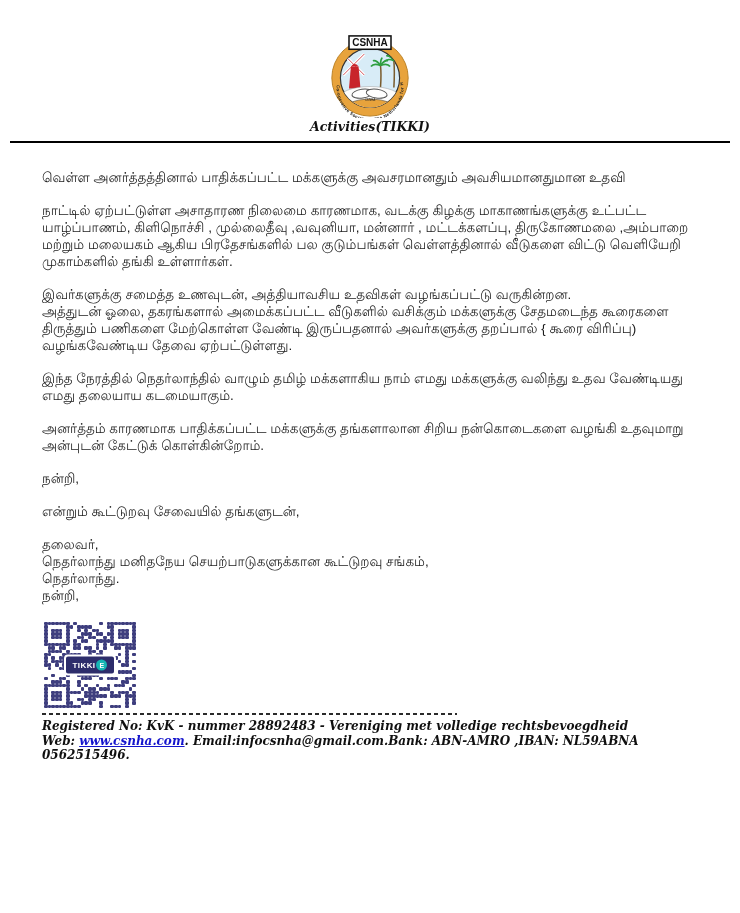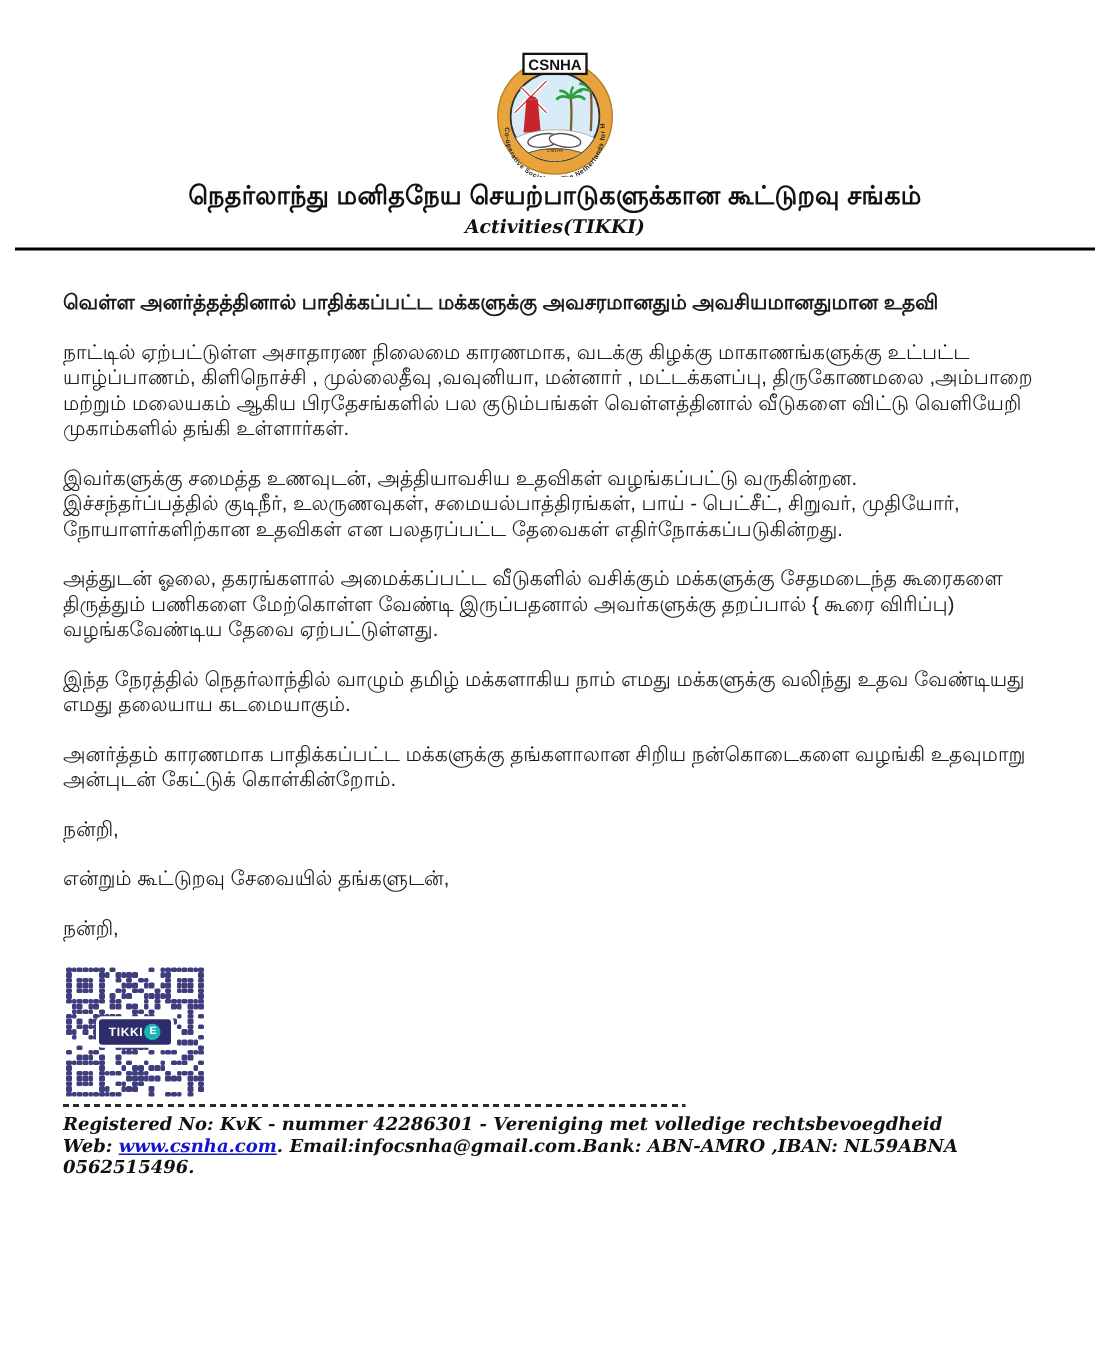--- a/index.html
+++ b/index.html
@@ -12,21 +12,21 @@
   .logo-wrap{line-height:0;}
   .org-name-tamil{font-size:17px;font-weight:bold;color:#111;margin-top:3px;letter-spacing:.2px;}
   .org-name-eng{font-family:"DejaVu Serif",serif;font-style:italic;font-weight:bold;font-size:12.5px;color:#111;margin-top:1px;}
   .org-address{font-family:"DejaVu Serif",serif;font-weight:bold;font-size:13px;color:#000;margin-top:3px;}
   .head-rule{border:0;border-top:2px solid #000;margin:7px 10px 0 10px;}
   
   .content{padding:26px 42px 0 42px;font-size:13.5px;line-height:17px;color:#1b1b1b;}
   .content p{margin:0 0 16px 0;max-width:660px;}
   .content p.tight{margin-bottom:0;}
   .date-line{margin-bottom:16px;}
-  .subject{font-weight:bold;margin-bottom:13px;}
+  .subject{font-weight:normal;margin-bottom:13px;}
   .thanks1{margin:7px 0 15px 0;}
   .valediction{margin-bottom:27px;}
   .sig p{margin:0;}
   .thanks2{margin-top:6px;}
   
   .qr-box{position:relative;width:96px;height:90px;margin-top:9px;background:#fff;}
   .qr-grid{
     position:absolute;inset:2px;display:grid;
     grid-template-columns:repeat(25,1fr);grid-template-rows:repeat(25,1fr);
   }
@@ -109,38 +109,41 @@
         </g>
 
         <text font-size="4.6" font-weight="bold" fill="#222" letter-spacing=".4" font-family="Liberation Sans,sans-serif">
           <textPath href="#ringpath" startOffset="2%">Co-operative Society of The Netherlands for Humanitarian Activities</textPath>
         </text>
 
         <rect x="33" y="2" width="44" height="14" fill="#fff" stroke="#111" stroke-width="1.6"></rect>
         <text x="55" y="13" font-size="10.5" font-weight="bold" text-anchor="middle" fill="#111" font-family="Liberation Sans,sans-serif">CSNHA</text>
       </svg>
     </div>
-    <div class="org-name-tamil">நெதர்லாந்து மனிதநேய செயற்பாடுகளுக்கான கூட்டுறவு சங்கம்</div>
     <div class="org-name-eng">Activities(TIKKI)</div>
   </div>
   <hr class="head-rule">
 
   <div class="content">
     <p class="subject">வெள்ள அனர்த்தத்தினால் பாதிக்கப்பட்ட மக்களுக்கு அவசரமானதும் அவசியமானதுமான உதவி</p>
 
     <p>நாட்டில் ஏற்பட்டுள்ள அசாதாரண நிலைமை காரணமாக, வடக்கு கிழக்கு மாகாணங்களுக்கு உட்பட்ட யாழ்ப்பாணம், கிளிநொச்சி , முல்லைதீவு ,வவுனியா, மன்னார் , மட்டக்களப்பு, திருகோணமலை ,அம்பாறை மற்றும் மலையகம் ஆகிய பிரதேசங்களில் பல குடும்பங்கள் வெள்ளத்தினால் வீடுகளை விட்டு வெளியேறி முகாம்களில் தங்கி உள்ளார்கள்.</p>
     <p class="tight">இவர்களுக்கு சமைத்த உணவுடன், அத்தியாவசிய உதவிகள் வழங்கப்பட்டு வருகின்றன.</p>
-    <p>இச்சந்தர்ப்பத்தில் குடிநீர், உலருணவுகள், சமையல்பாத்திரங்கள், பாய் - பெட்சீட், சிறுவர், முதியோர், நோயாளர்களிற்கான உதவிகள் என பலதரப்பட்ட தேவைகள் எதிர்நோக்கப்படுகின்றது.</p>
     <p>அத்துடன் ஓலை, தகரங்களால் அமைக்கப்பட்ட வீடுகளில் வசிக்கும் மக்களுக்கு சேதமடைந்த கூரைகளை திருத்தும் பணிகளை மேற்கொள்ள வேண்டி இருப்பதனால் அவர்களுக்கு தறப்பால் { கூரை விரிப்பு) வழங்கவேண்டிய தேவை ஏற்பட்டுள்ளது.</p>
     <p>இந்த நேரத்தில் நெதர்லாந்தில் வாழும் தமிழ் மக்களாகிய நாம் எமது மக்களுக்கு வலிந்து உதவ வேண்டியது எமது தலையாய கடமையாகும்.</p>
     <p>அனர்த்தம் காரணமாக பாதிக்கப்பட்ட மக்களுக்கு  தங்களாலான சிறிய நன்கொடைகளை வழங்கி  உதவுமாறு அன்புடன் கேட்டுக் கொள்கின்றோம்.</p>
 
     <p class="thanks1">நன்றி,</p>
     <p class="valediction">என்றும் கூட்டுறவு சேவையில் தங்களுடன்,</p>
 
+    <div class="sig">
+      <p>தலைவர்,</p>
+      <p>நெதர்லாந்து மனிதநேய செயற்பாடுகளுக்கான கூட்டுறவு சங்கம்,</p>
+      <p>நெதர்லாந்து.</p>
+    </div>
     <p class="thanks2">நன்றி,</p>
 
     <div class="qr-box">
       <div class="qr-grid">
           <div class="qm" style="background: rgb(62, 62, 126);"></div>
           <div class="qm" style="background: rgb(62, 62, 126);"></div>
           <div class="qm" style="background: rgb(62, 62, 126);"></div>
           <div class="qm" style="background: rgb(62, 62, 126);"></div>
           <div class="qm" style="background: rgb(62, 62, 126);"></div>
           <div class="qm" style="background: rgb(62, 62, 126);"></div>
@@ -765,18 +768,18 @@
           <div></div>
         </div>
       <div class="tikkie-badge">
         <span class="tikkie-text">TIKKI</span>
         <span class="tikkie-e">E</span>
       </div>
     </div>
 
     <div class="footer">
       <div class="dash-rule"></div>
-      <div class="footer-line">Registered No:  KvK - nummer  42286301  -  Vereniging met volledige rechtsbevoegdheid</div>
+      <div class="footer-line">Registered No:  KvK - nummer  28892483  -  Vereniging met volledige rechtsbevoegdheid</div>
       <div class="footer-line"><span>Web: </span><span class="weblink">www.csnha.com</span><span>. Email:infocsnha@gmail.com.Bank: ABN-AMRO ,IBAN: NL59ABNA  0562515496.</span></div>
 
     </div>
   </div>
 </div>
 
 </body></html>

